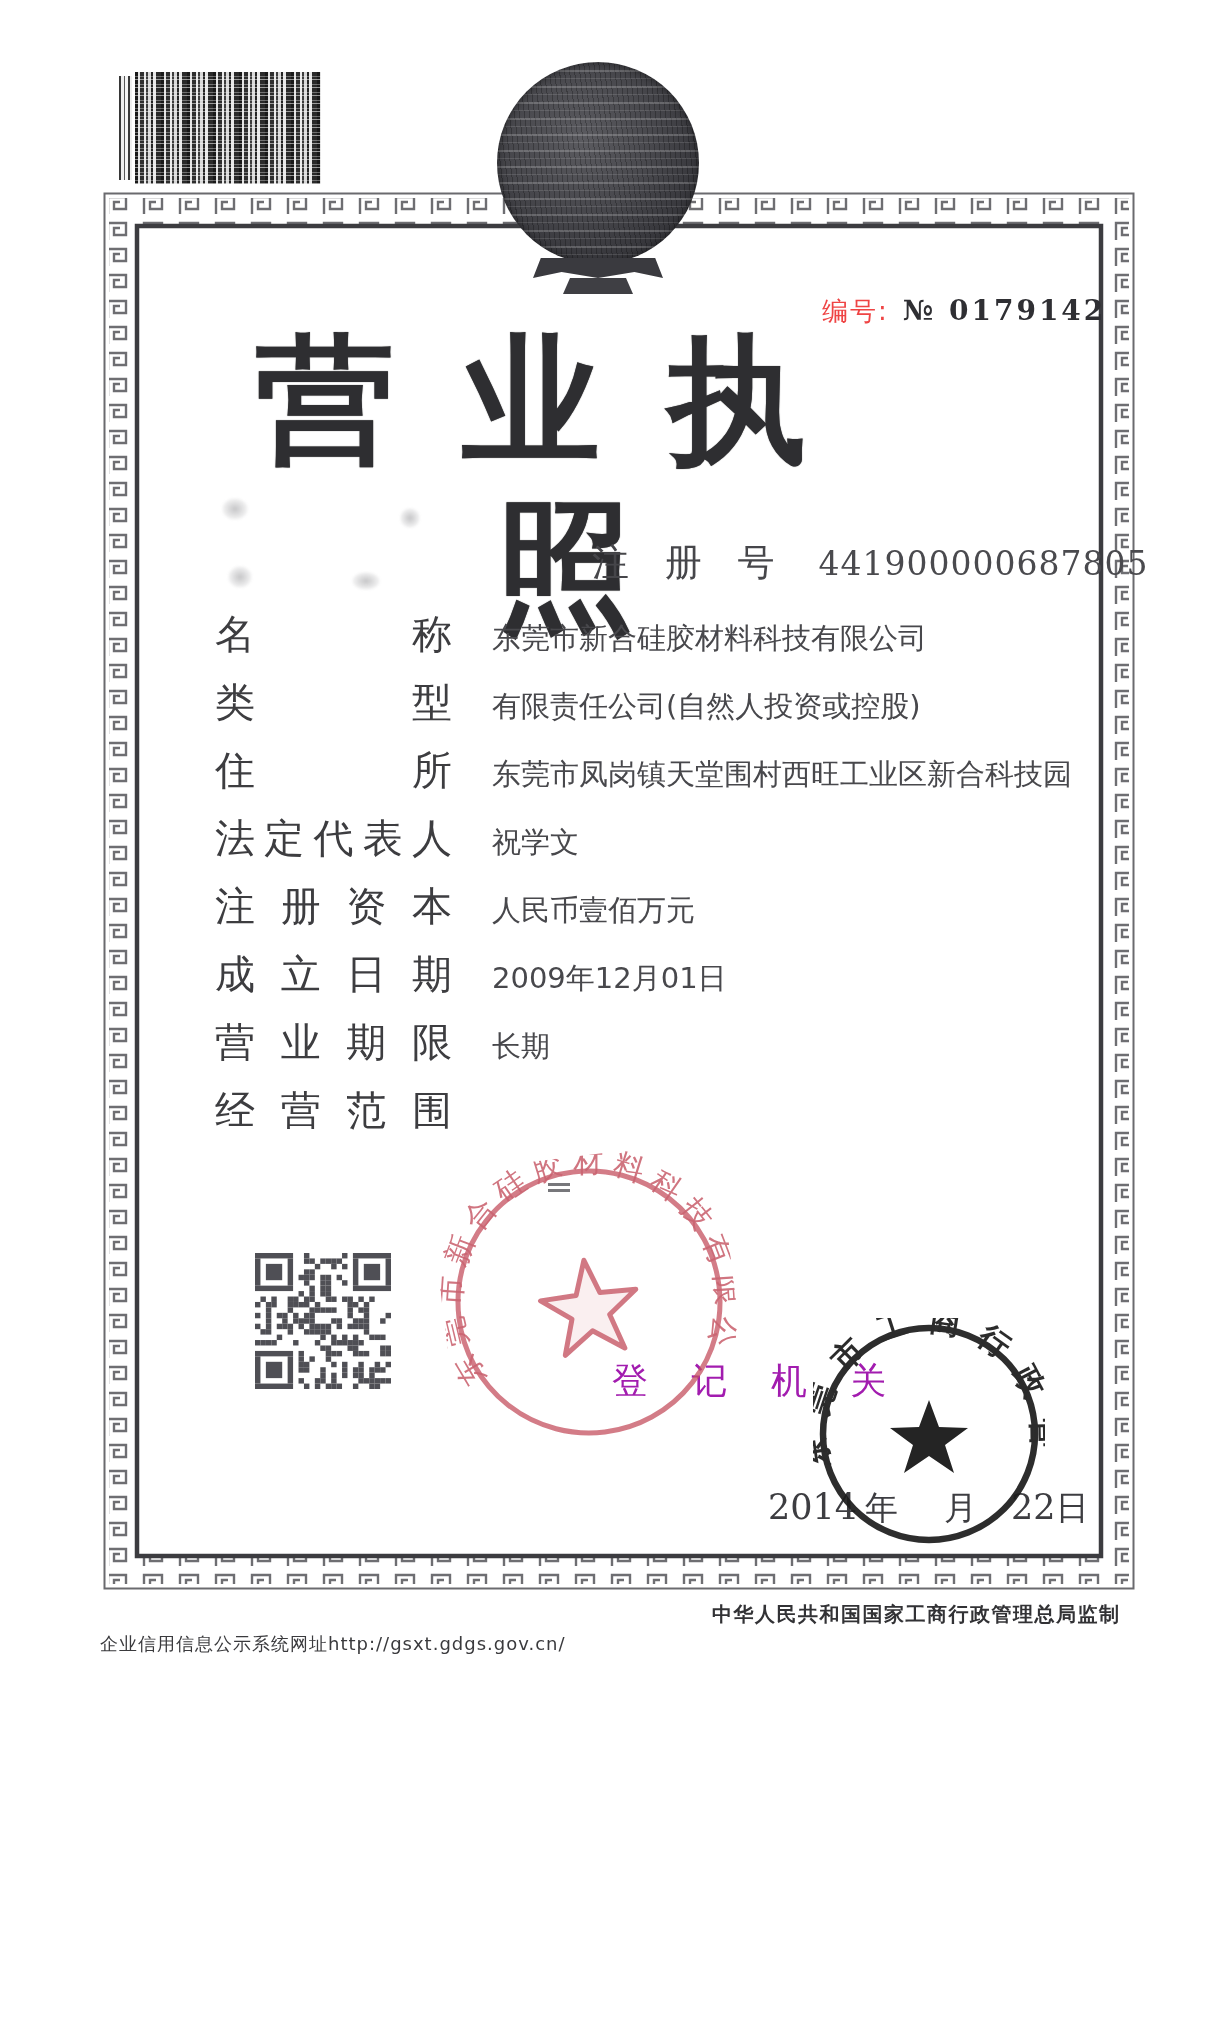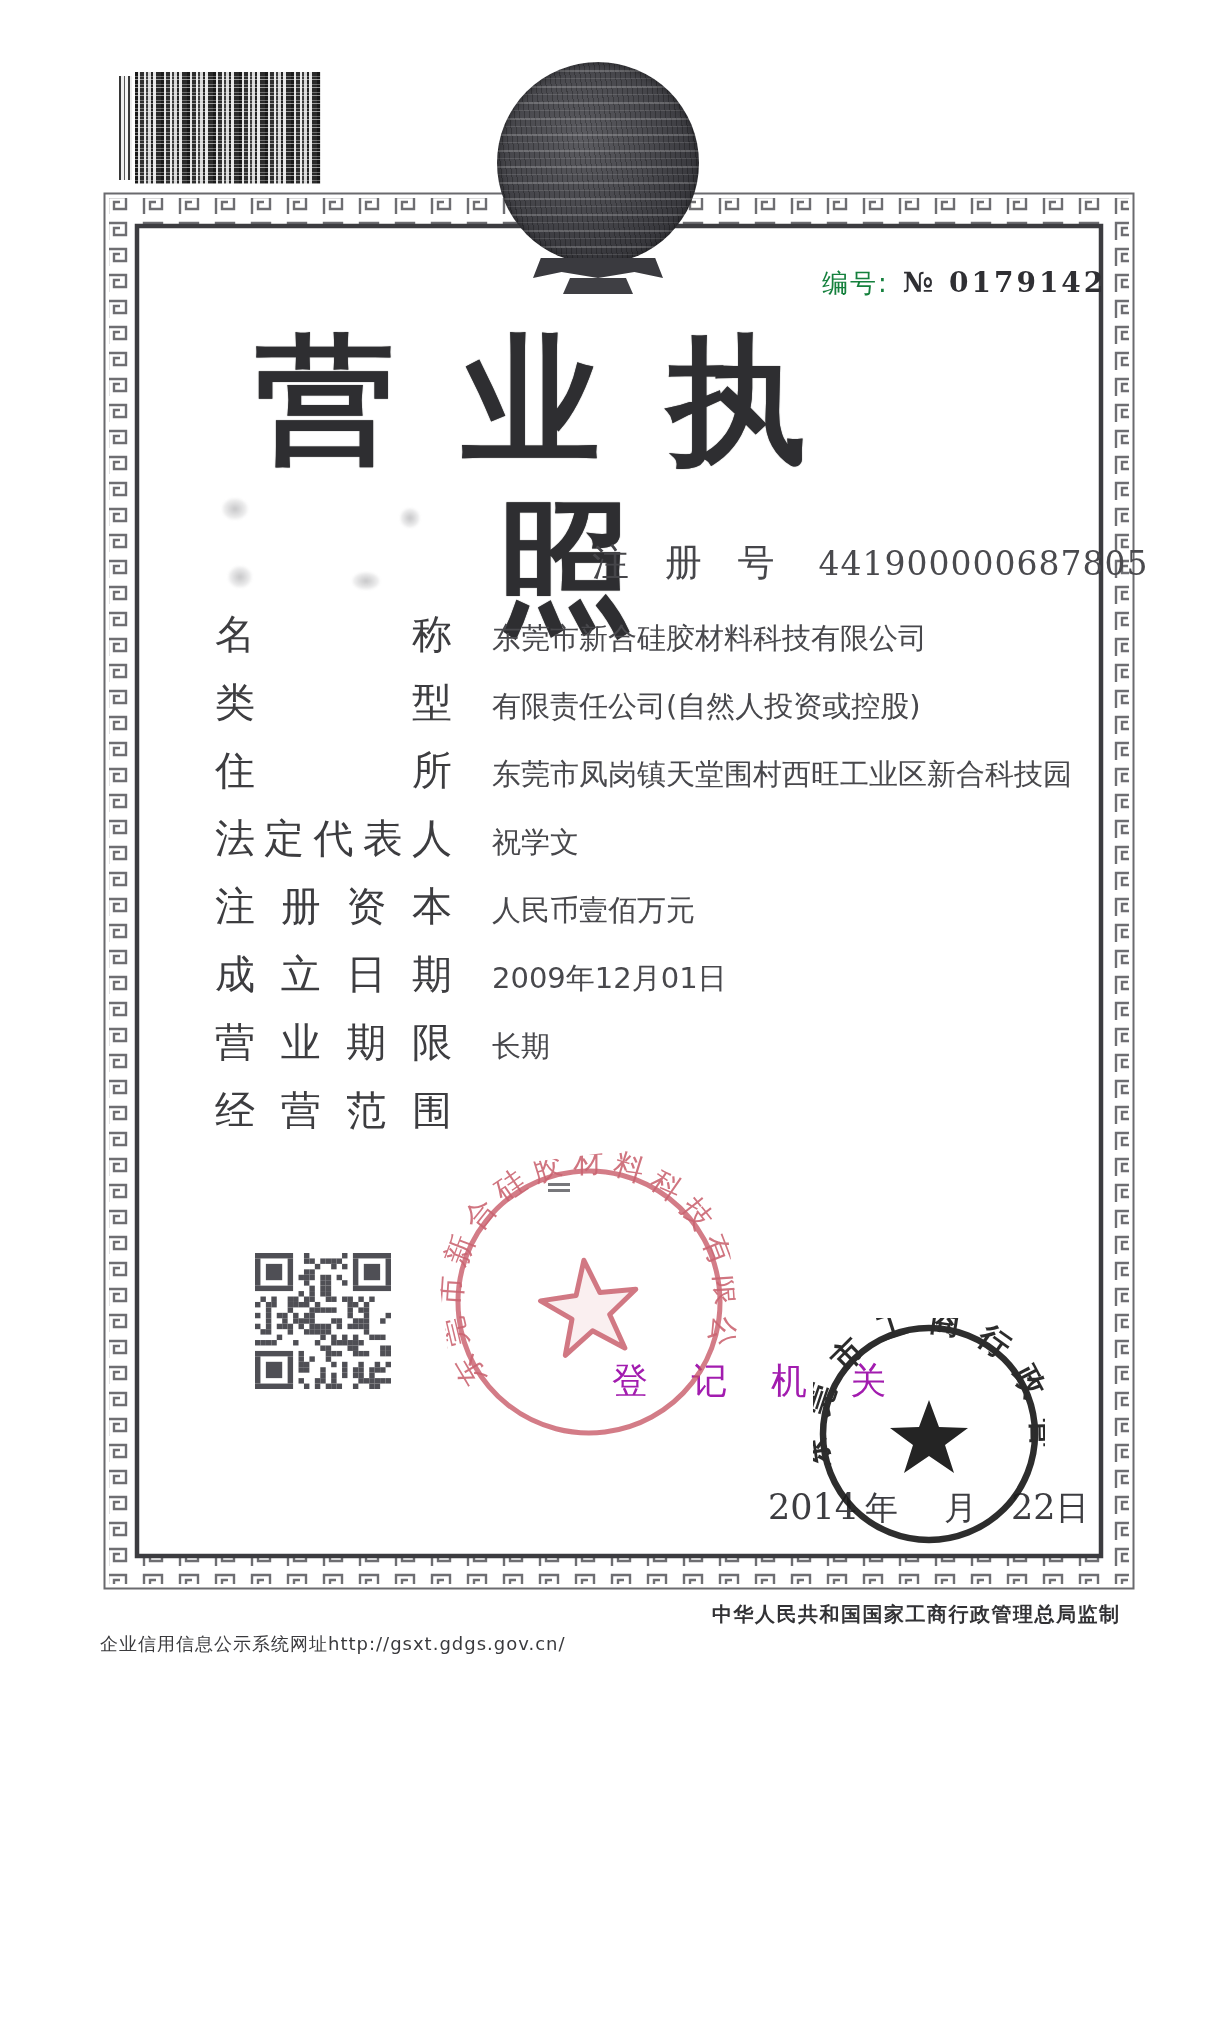--- a/index.html
+++ b/index.html
@@ -41,22 +41,22 @@
   .emblem-foot{
     position:absolute;left:66px;top:216px;width:70px;height:16px;background:#3f3f44;
     clip-path:polygon(10% 0,90% 0,100% 100%,0 100%);
   }
 
   
   .frame{left:103px;top:192px;width:1032px;height:1398px;z-index:1;}
 
   
   .serial{left:822px;top:250px;z-index:4;display:flex;align-items:baseline;gap:14px;white-space:nowrap;}
-  .serial-label{font-size:26px;color:#15803d;letter-spacing:2px;margin-top:16px;}
-  .serial-no{font-family:"DejaVu Serif","Liberation Serif",serif;font-size:28px;font-weight:bold;color:#2f2f33;letter-spacing:3px;}
+  .serial-label{font-size:26px;color:#ef4444;letter-spacing:2px;}
+  .serial-no{font-family:"DejaVu Serif","Liberation Serif",serif;font-size:28px;font-weight:bold;color:#2f2f33;letter-spacing:3px;margin-top:44px;}
 
   
   .title{
     left:170px;top:318px;width:790px;text-align:center;z-index:4;
     font-size:138px;font-weight:900;color:#2e2e31;line-height:1.2;
     text-shadow:0 0 1px #4a4a4a;
   }
   .title span{letter-spacing:68px;margin-right:-68px;}
 
   

